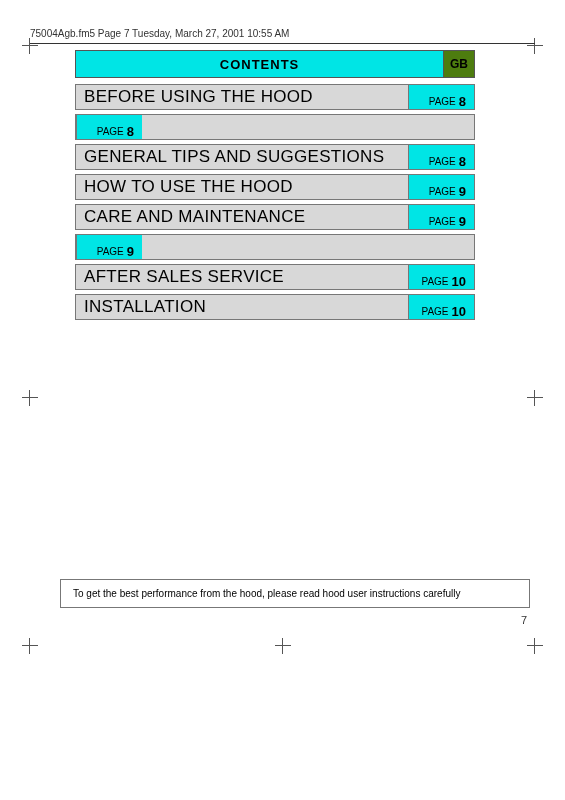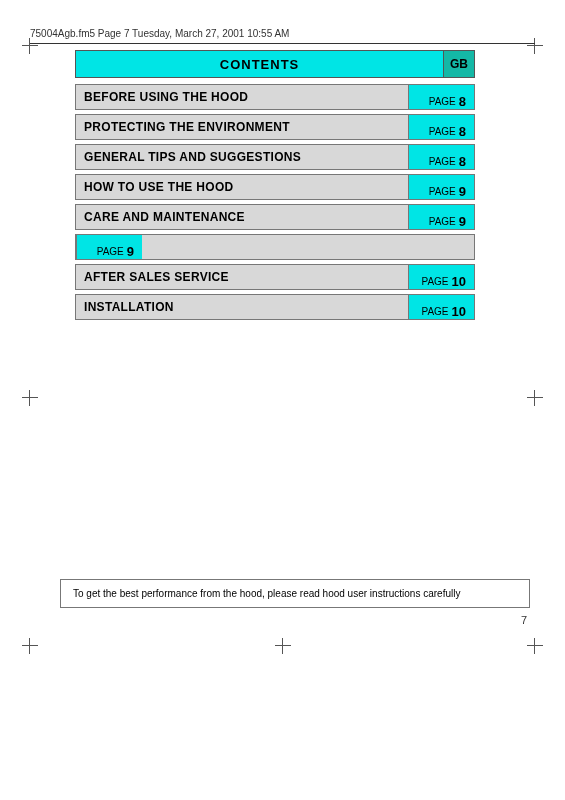--- a/index.html
+++ b/index.html
@@ -81,21 +81,21 @@
       align-items: center;
       justify-content: center;
       font-size: 13px;
       font-weight: bold;
       color: #000;
       border: 1.5px solid #555;
       border-right: none;
       letter-spacing: 1px;
     }
     .contents-gb {
-      background: #14b8a6;
+      background: #4d7c0f;
       width: 32px;
       display: flex;
       align-items: center;
       justify-content: center;
       font-size: 12px;
       font-weight: bold;
       color: #000;
       border: 1.5px solid #555;
     }
 
@@ -106,22 +106,22 @@
       margin-bottom: 4px;
       height: 26px;
       border: 1.5px solid #777;
       background: #d8d8d8;
     }
     .toc-label {
       flex: 1;
       display: flex;
       align-items: center;
       padding-left: 8px;
-      font-size: 12px;
-      font-weight: bold;
+      font-size: 17px;
+      font-weight: normal;
       color: #000;
       letter-spacing: 0.3px;
     }
     .toc-page-bg {
       background: #00e5e5;
       display: flex;
       align-items: center;
       padding: 8px 8px 0 4px;
       font-size: 11px;
       font-weight: bold;
@@ -190,21 +190,20 @@
 
     <div id="toc-list">
         <div class="toc-row">
           <div class="toc-label">BEFORE USING THE HOOD</div>
           <div class="toc-page-bg">
             <span class="page-word">PAGE</span>
             <span class="page-num-bold">8</span>
           </div>
         </div>
         <div class="toc-row">
-          <div class="toc-label">PROTECTING THE ENVIRONMENT</div>
           <div class="toc-page-bg">
             <span class="page-word">PAGE</span>
             <span class="page-num-bold">8</span>
           </div>
         </div>
         <div class="toc-row">
           <div class="toc-label">GENERAL TIPS AND SUGGESTIONS</div>
           <div class="toc-page-bg">
             <span class="page-word">PAGE</span>
             <span class="page-num-bold">8</span>

